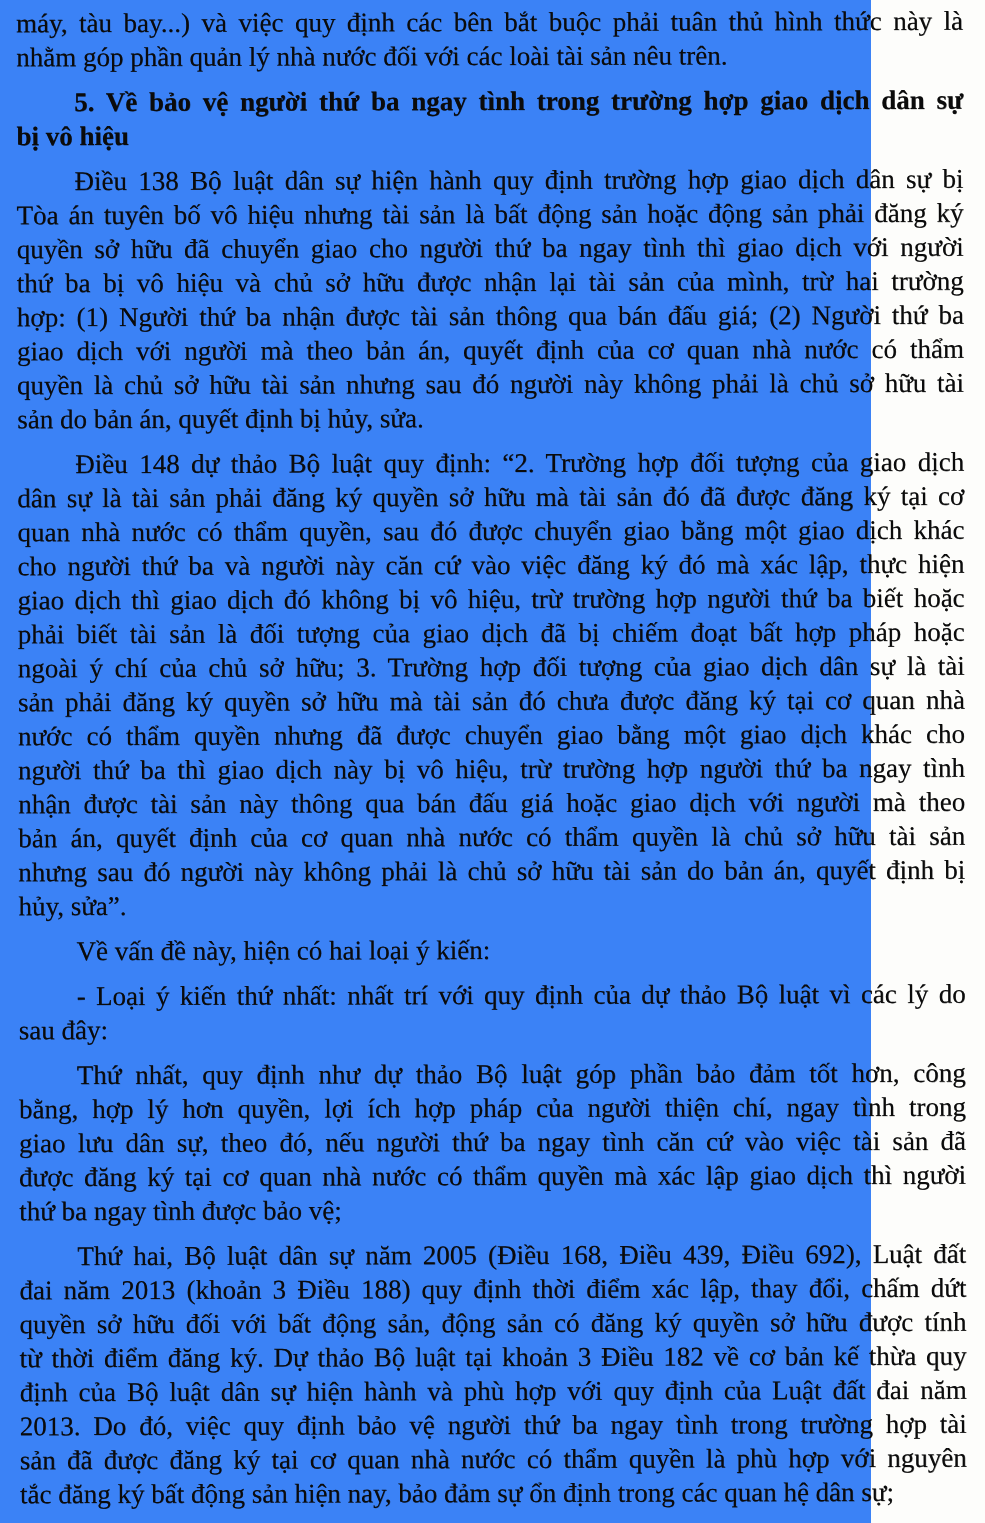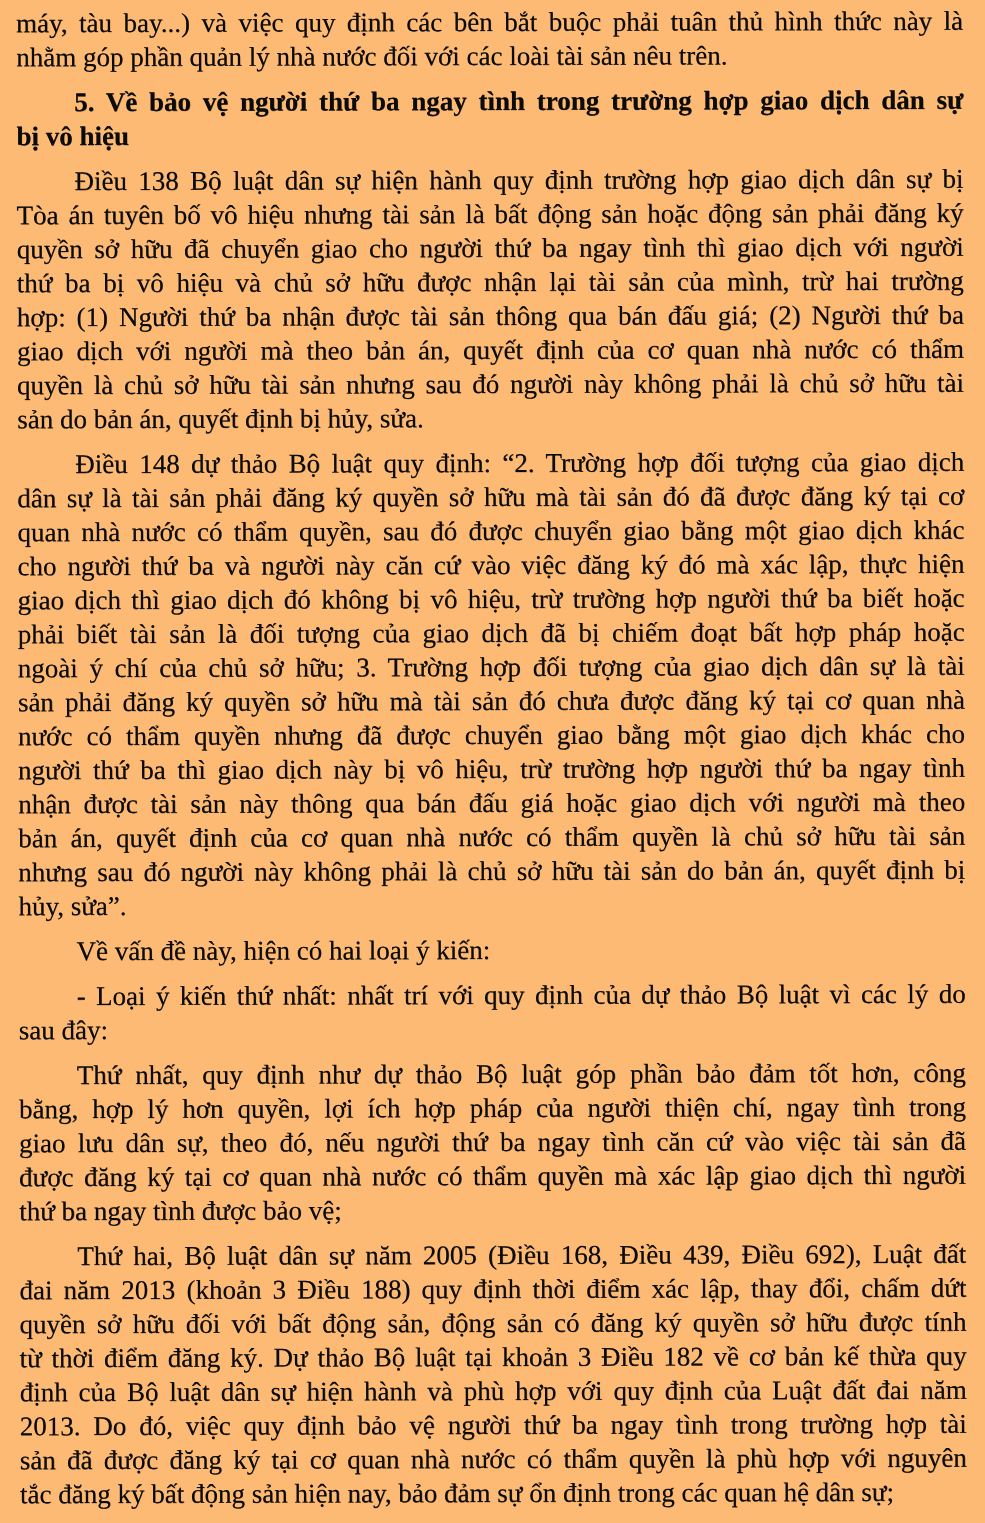--- a/index.html
+++ b/index.html
@@ -5,23 +5,23 @@
   html, body {
     margin: 0;
     padding: 0;
     width: 985px;
     height: 1523px;
     overflow: hidden;
     background: #fdfdfb;
   }
   .page {
     position: relative;
-    width: 985px;
+    width: 871px;
     height: 1523px;
-    background: #fdba74;
+    background: #3b82f6;
   }
   #doc {
     position: absolute;
     left: 18px;
     top: 5px;
     width: 947px;
     font-family: "Liberation Serif", "DejaVu Serif", serif;
     font-size: 27px;
     line-height: 34px;
     color: #0b0b0b;

